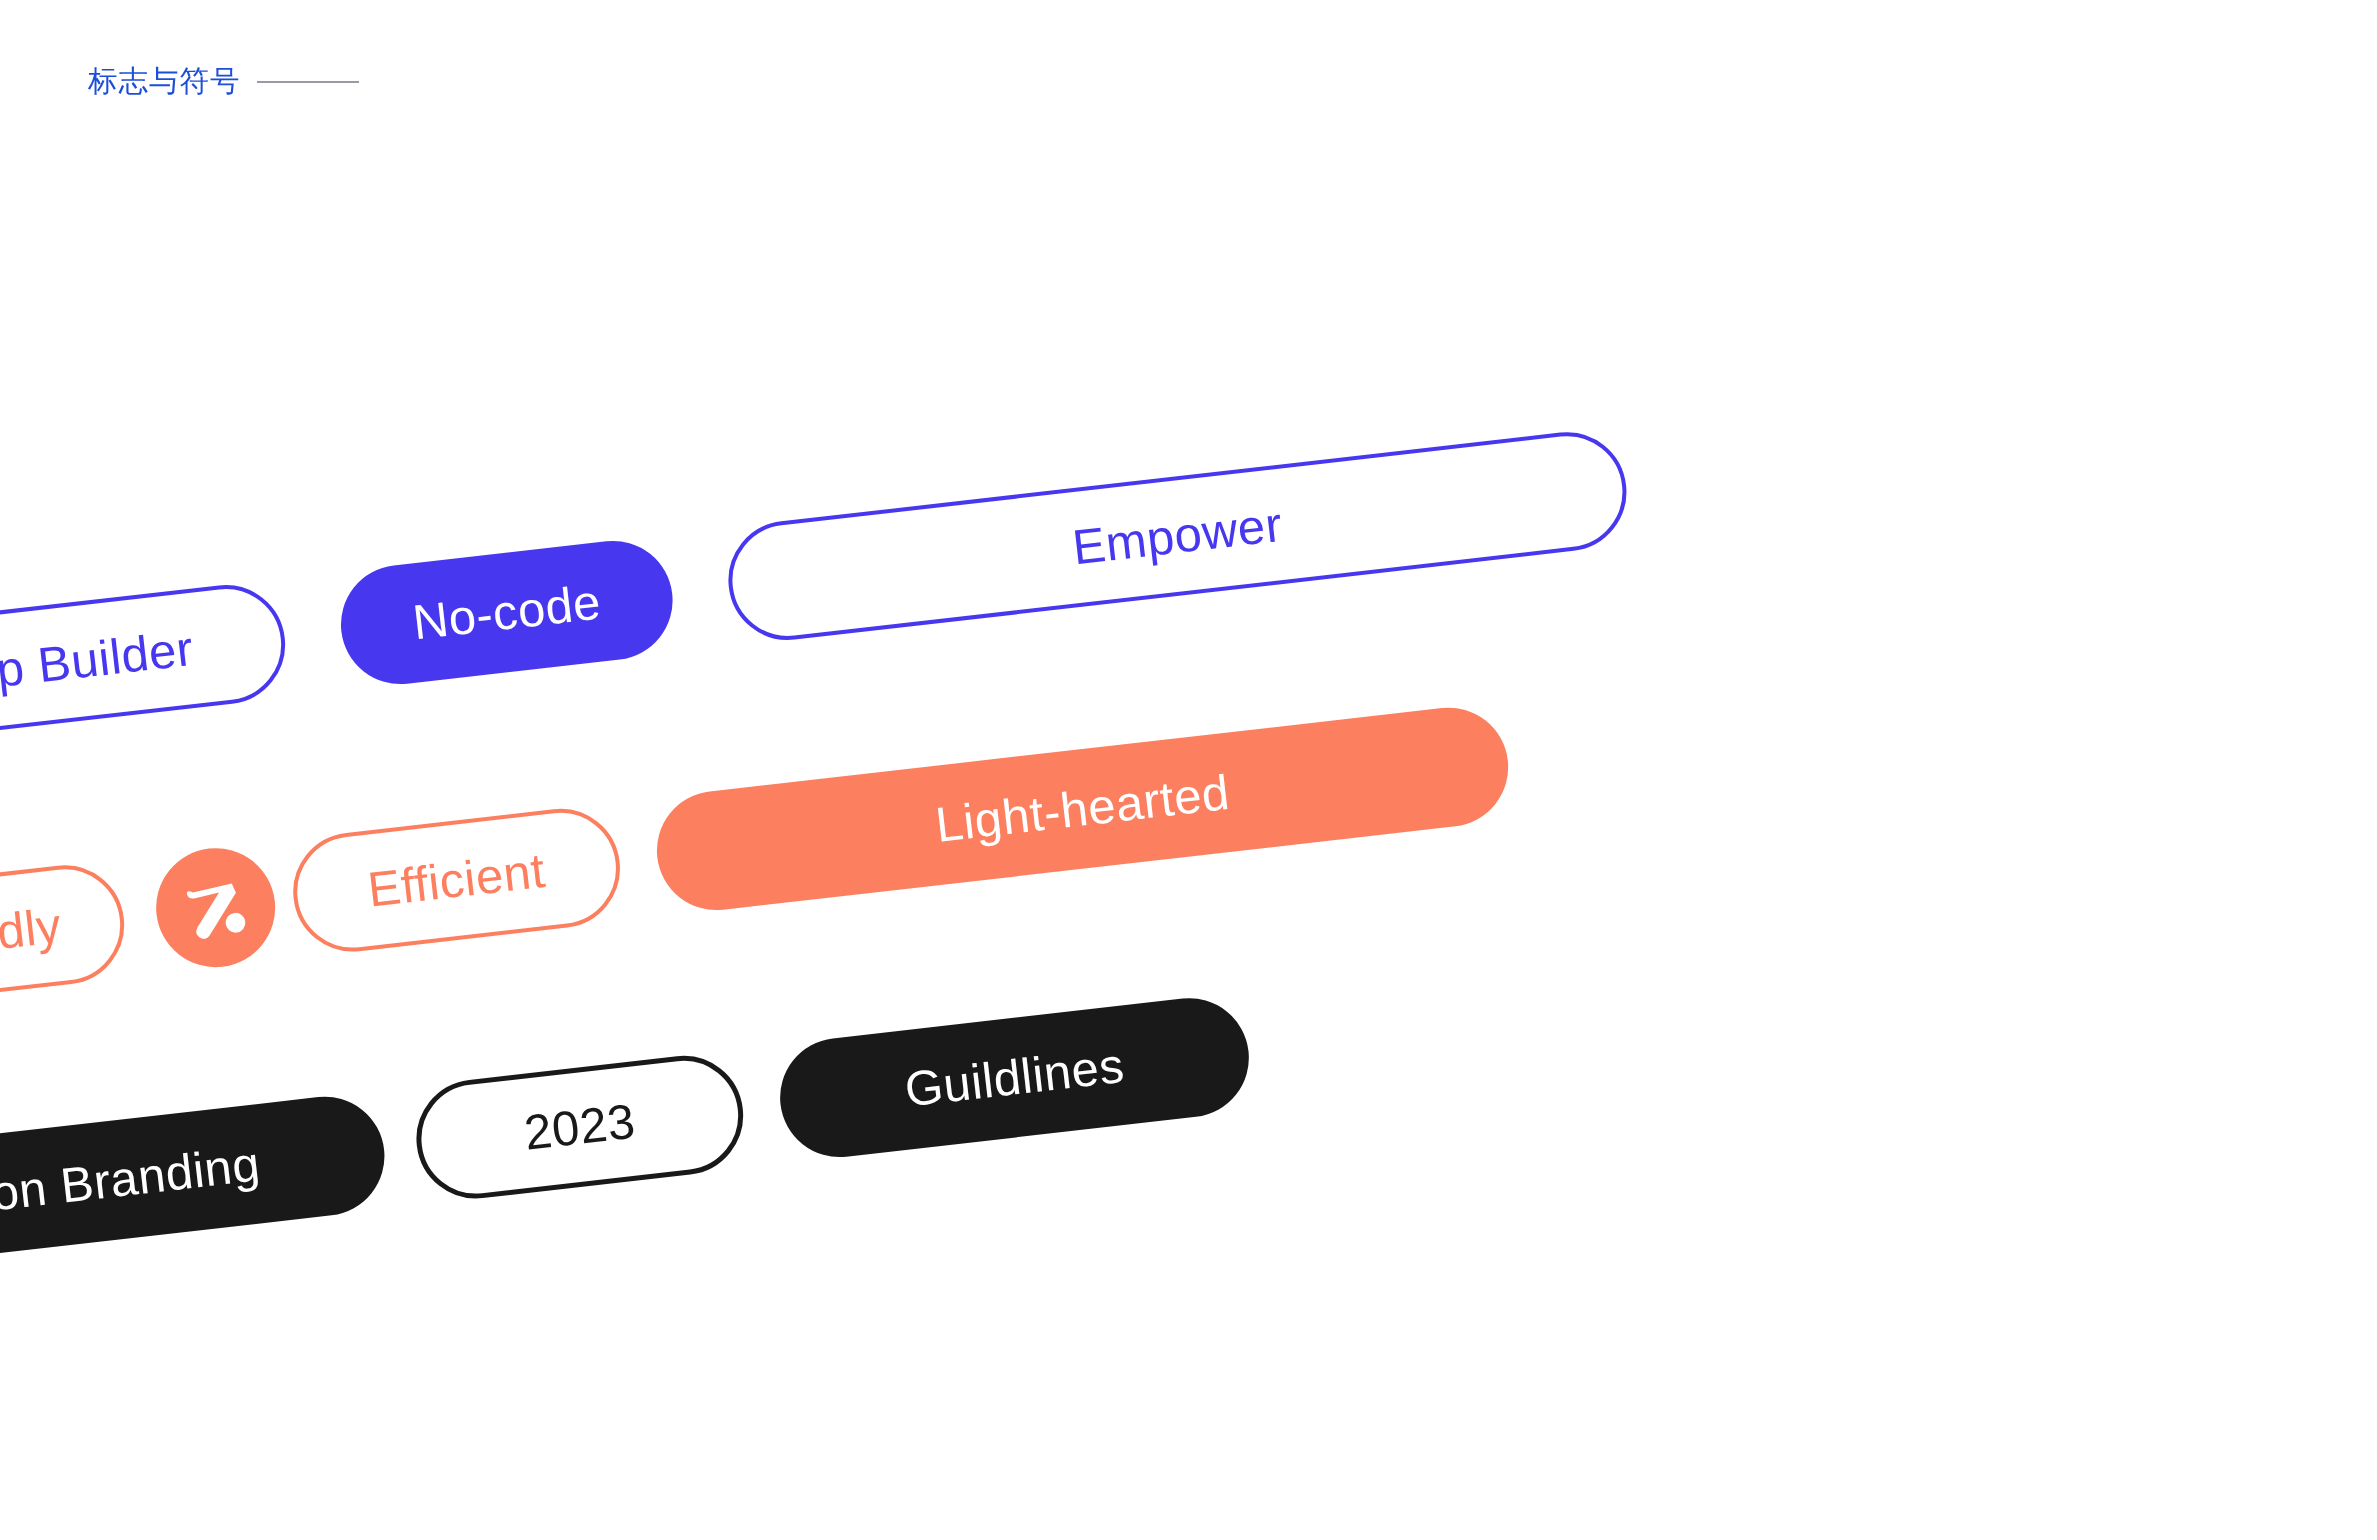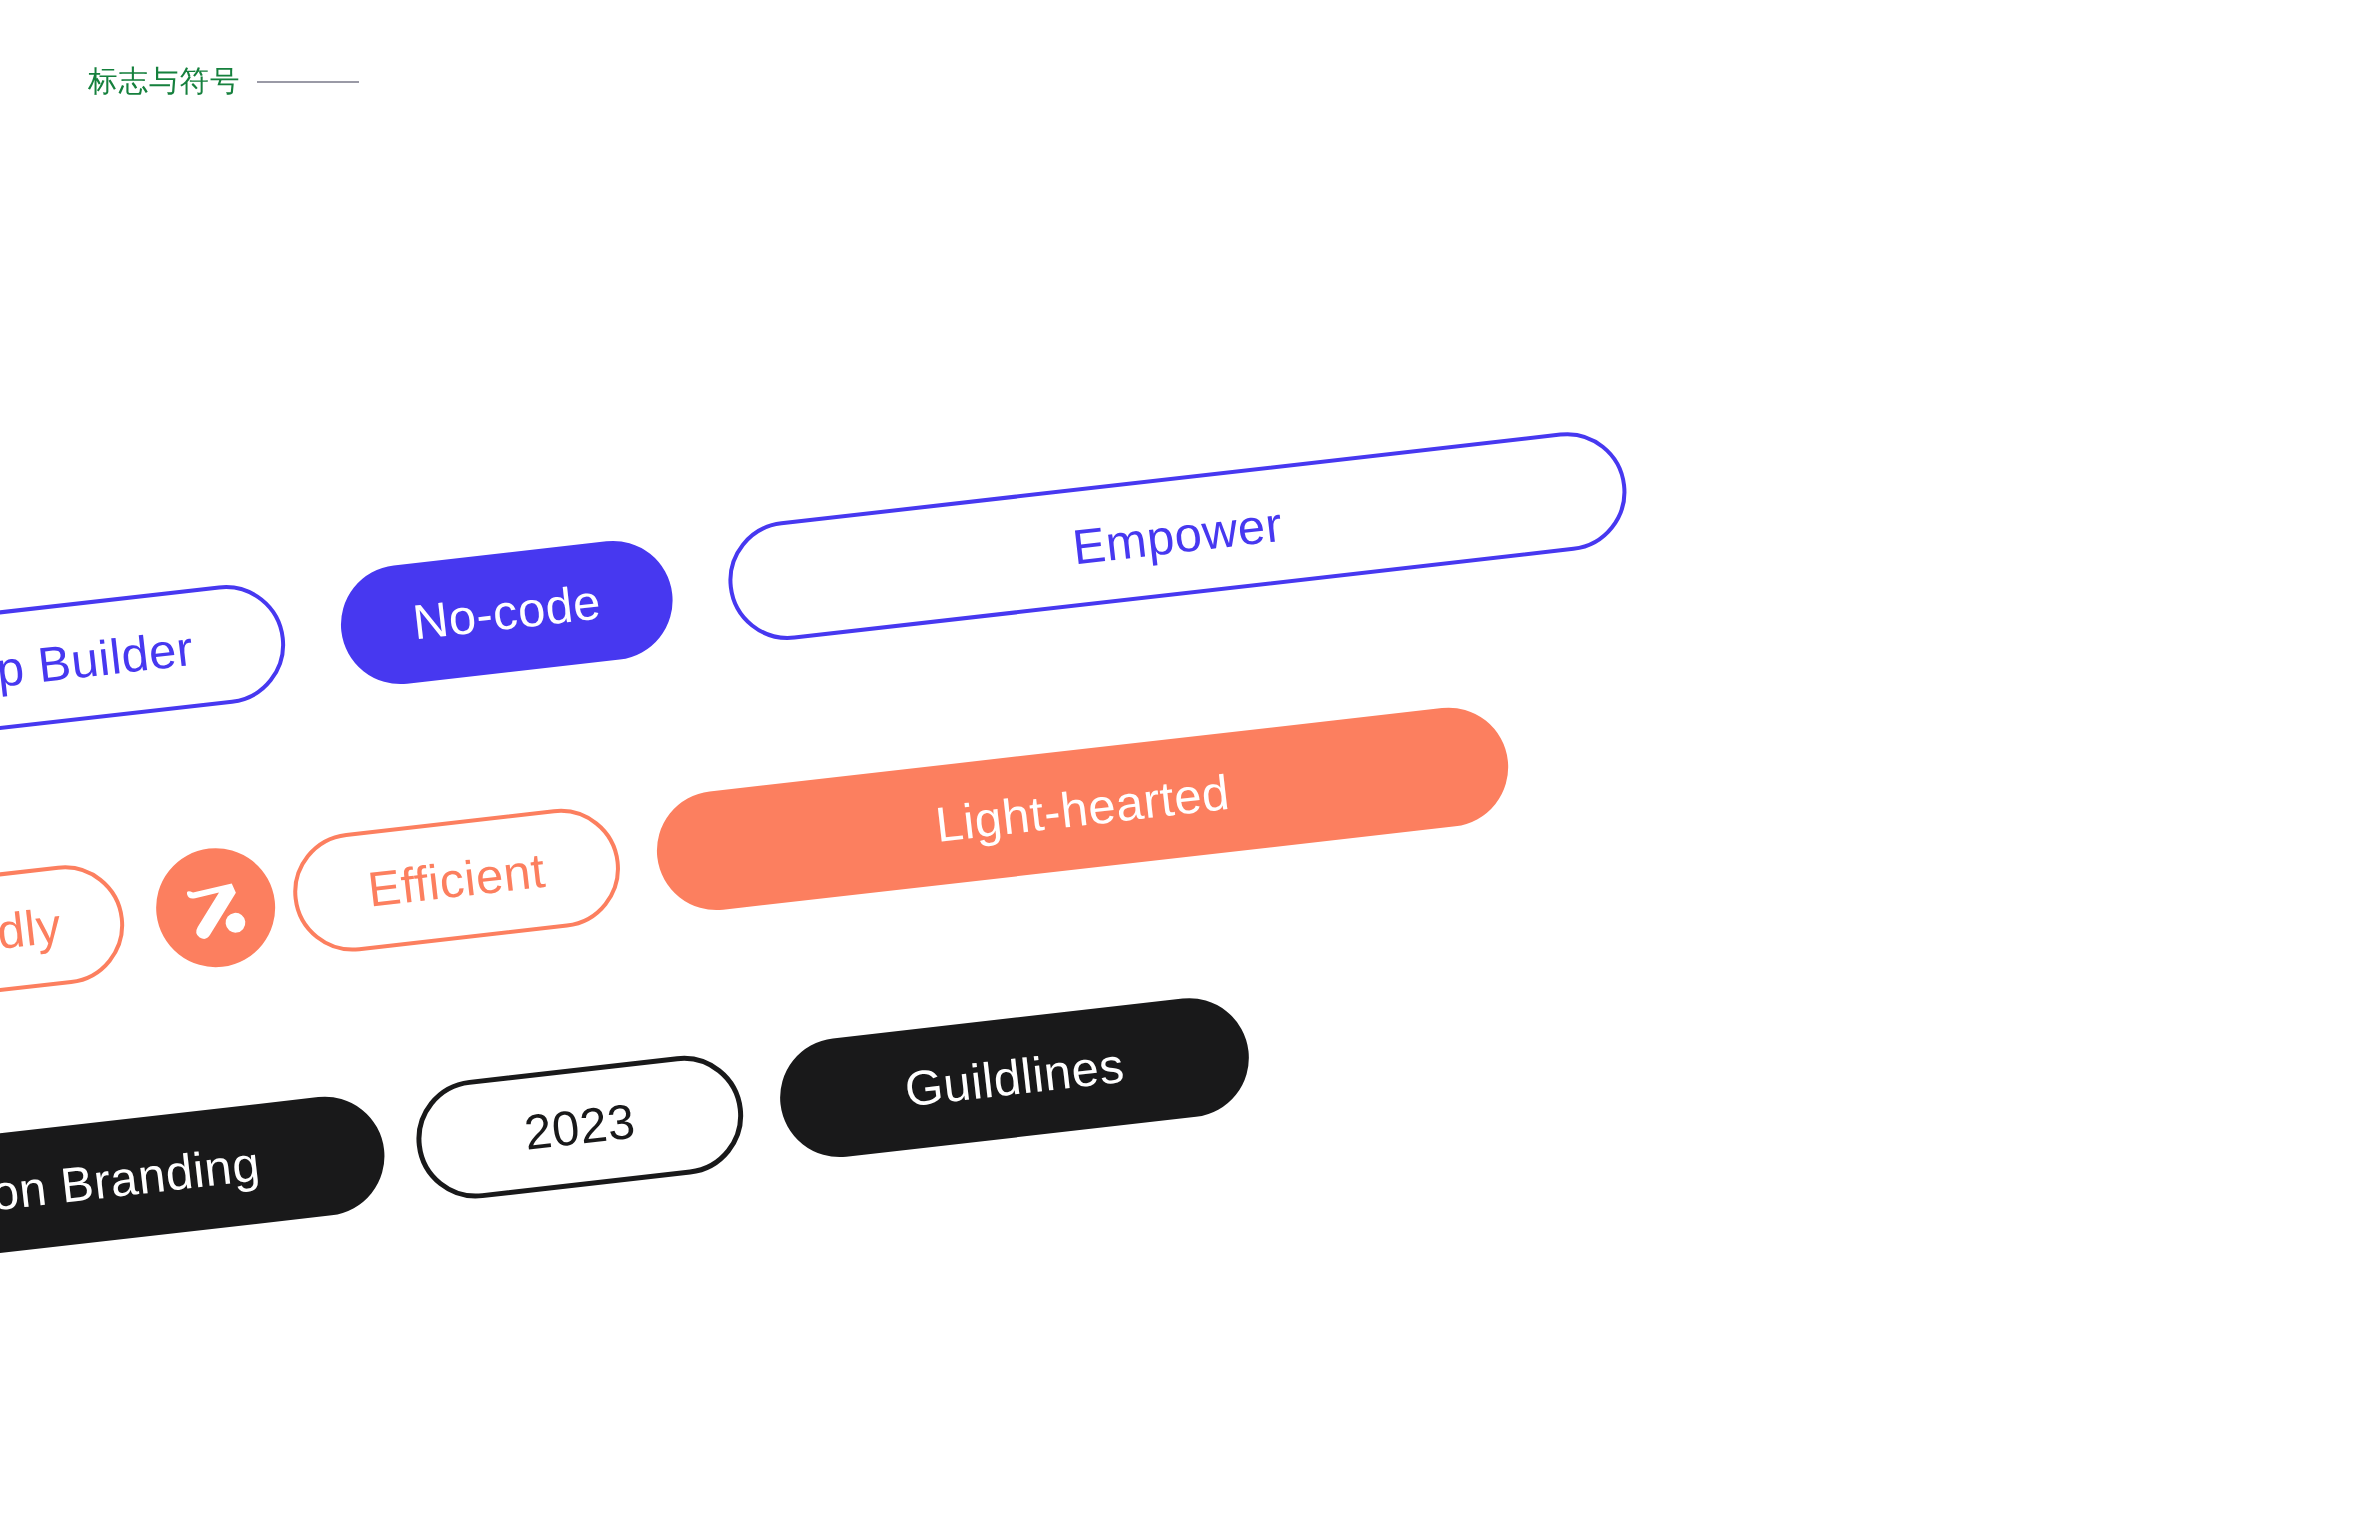--- a/index.html
+++ b/index.html
@@ -28,21 +28,21 @@
   .header-left {
     position: absolute;
     left: 88px;
     top: 67px;
     display: flex;
     align-items: center;
     gap: 16px;
   }
   .header-left .label {
     font-size: 29.5px;
-    color: #15803d;
+    color: #1d4ed8;
     letter-spacing: 1px;
     line-height: 1;
     white-space: nowrap;
     font-family: "DejaVu Sans", "Liberation Sans", sans-serif;
   }
   .header-rule {
     width: 102px;
     height: 2.4px;
     background: #9A9AA6;
   }

